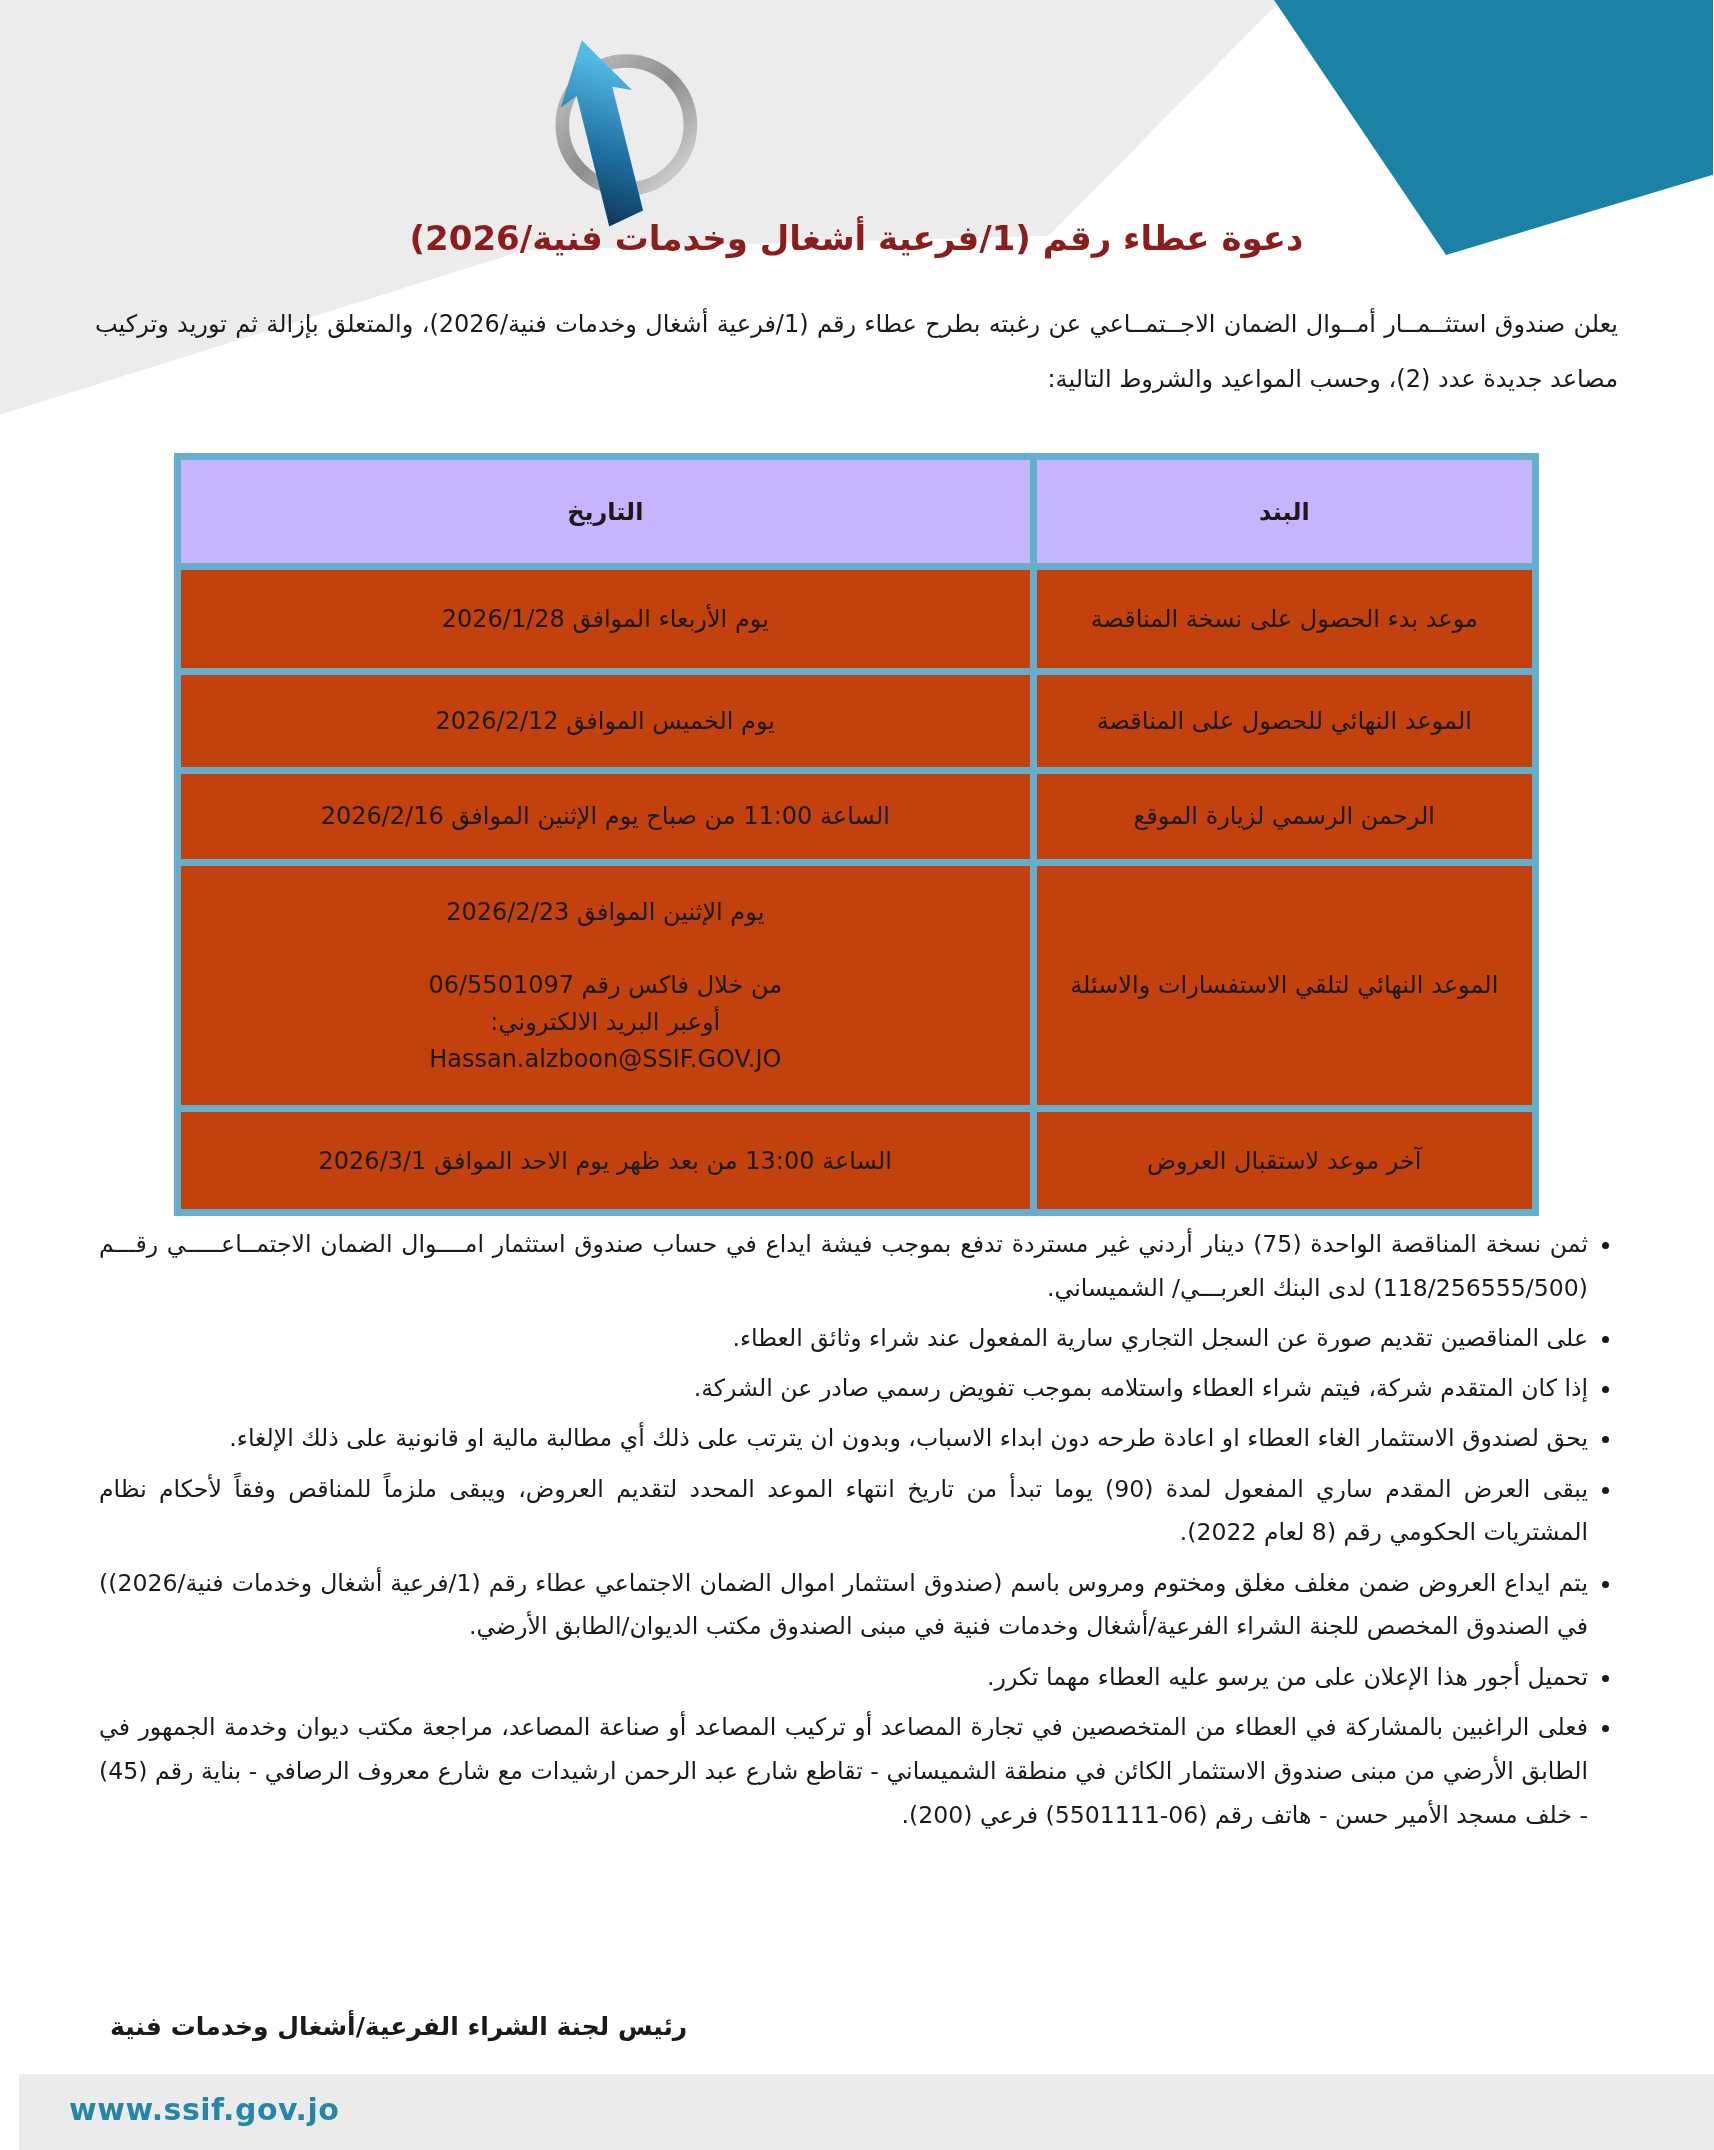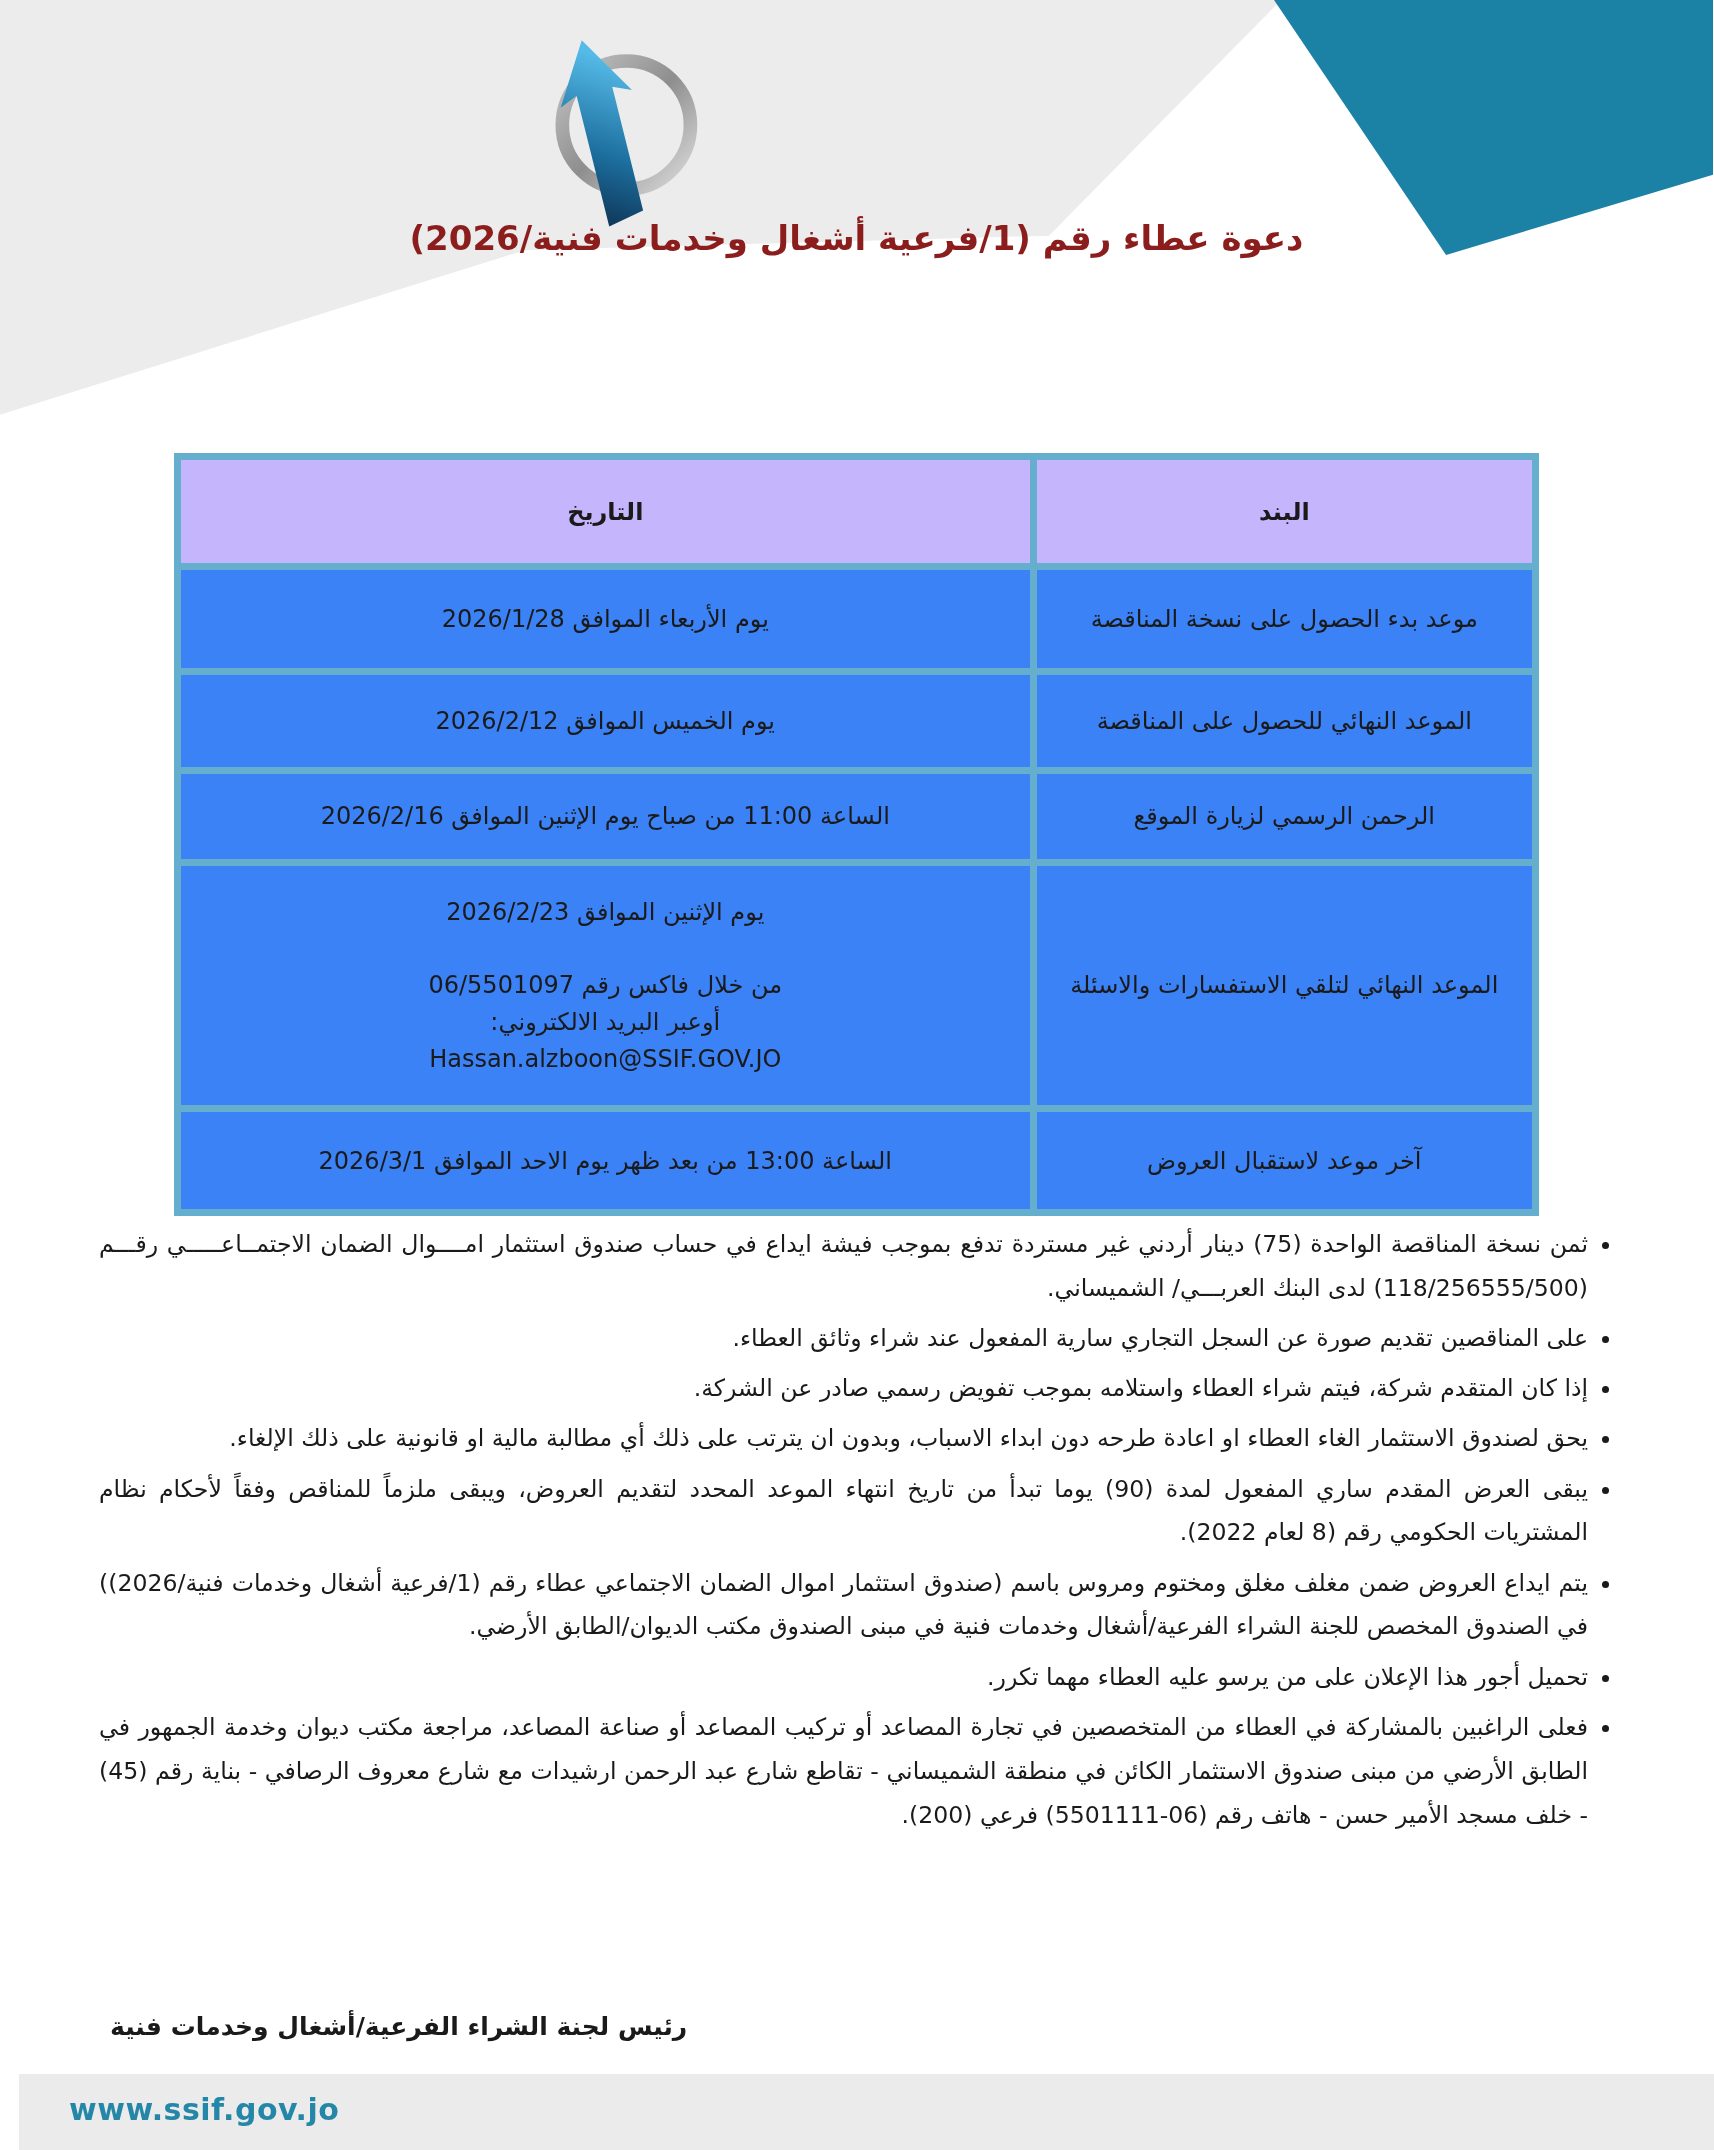--- a/index.html
+++ b/index.html
@@ -41,21 +41,21 @@
     font-size:24px; line-height:2.3; text-align:justify;
   }
 
   
   table.sched {
     position:absolute; left:175px; top:453px; width:1365px;
     border-collapse:collapse; table-layout:fixed;
   }
   table.sched th, table.sched td {
     border:7.4px solid #66AECD; text-align:center; vertical-align:middle;
-    font-size:24px; padding:14.7px 21px; background:#3b82f6;
+    font-size:24px; padding:14.7px 21px; background:#c2410c;
   }
   table.sched th { background:#c4b5fd; font-weight:bold; height:74px; }
   col.c-item { width:37%; }
   col.c-date { width:63%; }
   tr.r1 td { height:68px; }
   tr.r2 td { height:63px; }
   tr.r3 td { height:55px; }
   tr.r4 td { height:210px; }
   tr.r5 td { height:68px; }
   .cell-line { margin:9px 0; }
@@ -108,20 +108,21 @@
       </linearGradient>
     </defs>
     <circle cx="210" cy="200" r="122" fill="none" stroke="url(#gradRing)" stroke-width="26"></circle>
     <g transform="rotate(-14 160 200)">
       <path d="M130 392 L130 135 L95 150 L165 35 L235 150 L200 135 L200 378 Z" fill="url(#gradArrow)"></path>
     </g>
   </svg>
 
   <div class="title">دعوة عطاء رقم (1/فرعية أشغال وخدمات فنية/2026)</div>
 
+  <div class="intro">يعلن صندوق استثــمــار أمــوال الضمان الاجــتمــاعي عن رغبته بطرح عطاء رقم (1/فرعية أشغال وخدمات فنية/2026)، والمتعلق بإزالة ثم توريد وتركيب مصاعد جديدة عدد (2)، وحسب المواعيد والشروط التالية:</div>
 
   <table class="sched">
     <colgroup>
         <col class="c-item">
         <col class="c-date">
       </colgroup>
     <tbody>
         <tr>
       <th>البند</th>
       <th>التاريخ</th>

